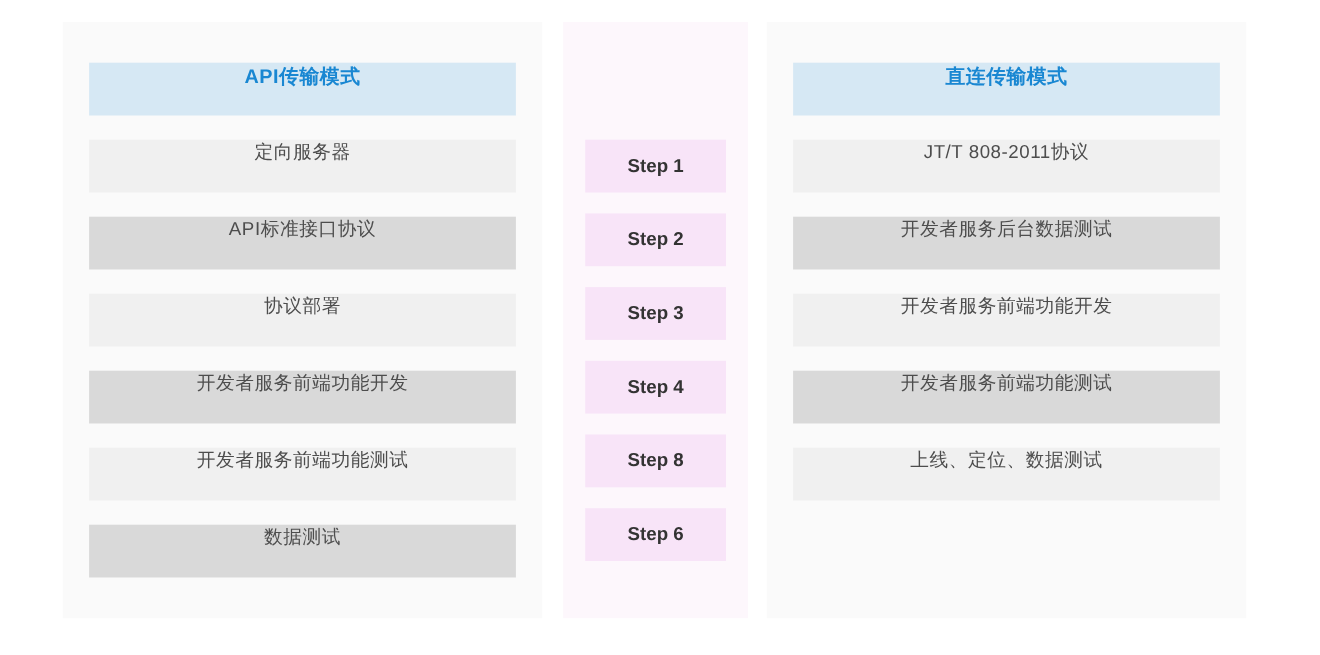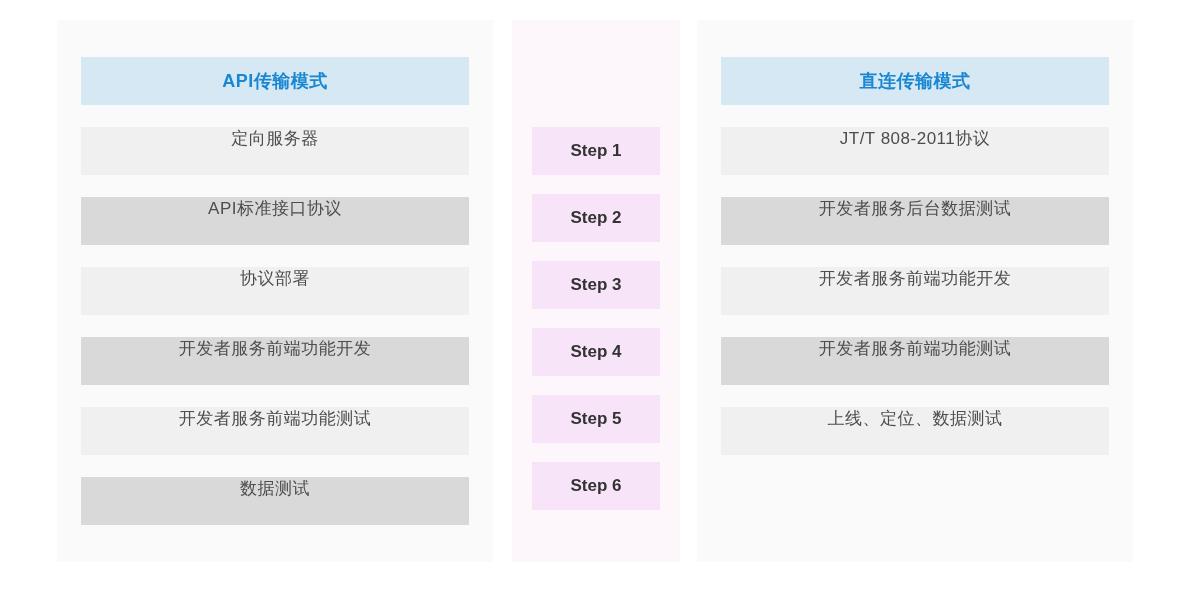--- a/index.html
+++ b/index.html
@@ -37,21 +37,21 @@
     width: 168px;
     background: #fdf7fc;
     padding-top: 107px;
     gap: 19px;
   }
   .hdr-box {
     width: 388px;
     height: 48px;
     background: #d6e8f4;
     display: flex;
-    align-items: center;
+    align-items: flex-start;
     justify-content: center;
     flex: 0 0 auto;
   }
   .hdr-box span {
     color: #1987d2;
     font-size: 18px;
     font-weight: bold;
     letter-spacing: 0.5px;
   }
   .row-box {
@@ -120,21 +120,21 @@
     <div class="step-box">
       <span>Step 2</span>
     </div>
     <div class="step-box">
       <span>Step 3</span>
     </div>
     <div class="step-box">
       <span>Step 4</span>
     </div>
     <div class="step-box">
-      <span>Step 5</span>
+      <span>Step 8</span>
     </div>
     <div class="step-box">
       <span>Step 6</span>
     </div>
   </div>
 
   <div class="panel panel-side panel-right">
     <div class="hdr-box">
       <span>直连传输模式</span>
     </div>

